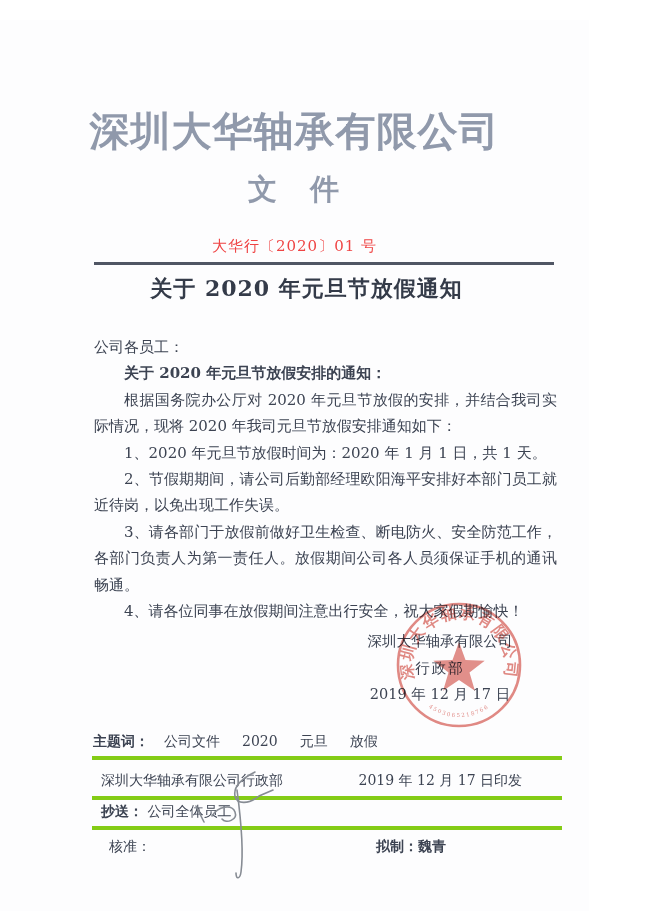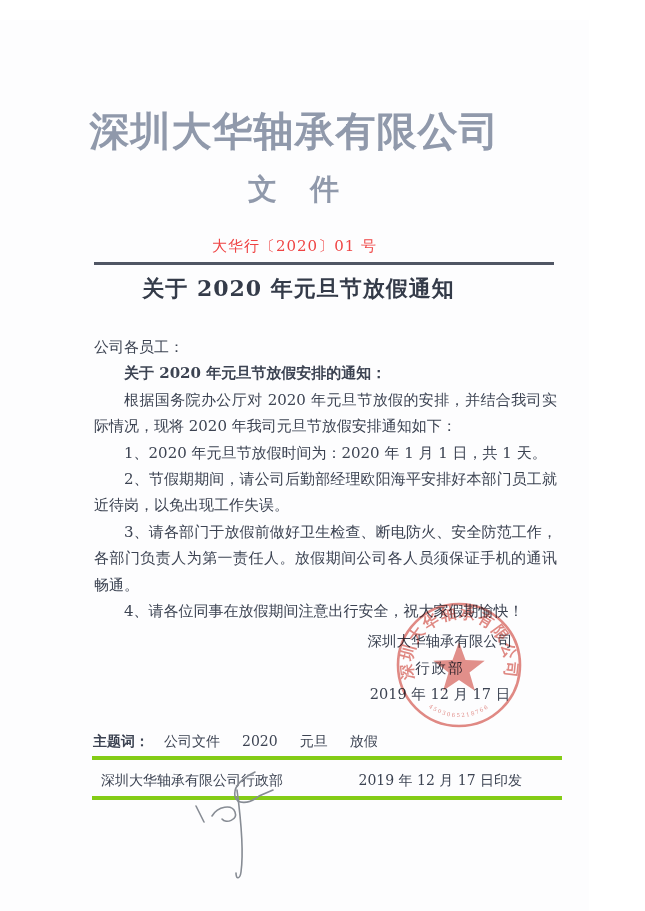--- a/index.html
+++ b/index.html
@@ -17,21 +17,21 @@
   .hdr-doctype{
     position:absolute;top:150px;left:0;width:100%;text-align:center;
     font-size:29px;font-weight:bold;color:#9099ab;letter-spacing:2px;white-space:nowrap;
   }
   .doc-number{
     position:absolute;top:217px;left:0;width:100%;text-align:center;
     font-size:15px;color:#ef4444;letter-spacing:1px;
   }
   .rule{position:absolute;top:242px;left:94px;width:460px;height:3px;background:#505664;}
   .doc-title{
-    position:absolute;top:254px;left:4px;width:100%;text-align:center;
+    position:absolute;top:254px;left:12px;width:100%;text-align:center;
     font-size:22px;font-weight:bold;color:#343b49;letter-spacing:1px;
   }
 
   .body-block{
     position:absolute;top:314px;left:94px;width:463px;
     font-size:15px;line-height:26.4px;text-align:justify;color:#3c4352;
   }
   .body-block p{margin:0;}
   .indent{text-indent:2em;}
   .bold{font-weight:bold;}
@@ -109,20 +109,28 @@
       <span class="lbl-bold">主题词：</span>
       <span class="kw first">公司文件</span>
       <span class="kw">2020</span>
       <span class="kw">元旦</span>
       <span class="kw">放假</span>
     </div>
     <div class="f-row f-border row-issue">
       <span>深圳大华轴承有限公司行政部</span>
       <span>2019 年 12 月 17 日印发</span>
     </div>
+    <div class="f-row f-border row-cc">
+      <span class="lbl-bold">抄送：</span>
+      <span>公司全体员工</span>
+    </div>
+    <div class="f-row row-approve">
+      <span>核准：</span>
+      <span class="draft"><span class="lbl-bold">拟制：</span><span class="lbl-bold">魏青</span></span>
+    </div>
   </div>
 
   <svg class="scribble" viewBox="0 0 100 125">
     <g fill="none" stroke="#878c94" stroke-width="1.6" stroke-linecap="round">
       <path d="M70,12 C58,18 48,26 50,36 C52,45 64,44 74,36 L88,30"></path>
       <path d="M11,46 L19,62"></path>
       <path d="M27,56 C33,46 47,44 50,52 C53,60 41,64 37,59"></path>
       <path d="M52,30 C56,60 59,90 56,112 C55,119 51,120 51,113"></path>
     </g>
   </svg>

